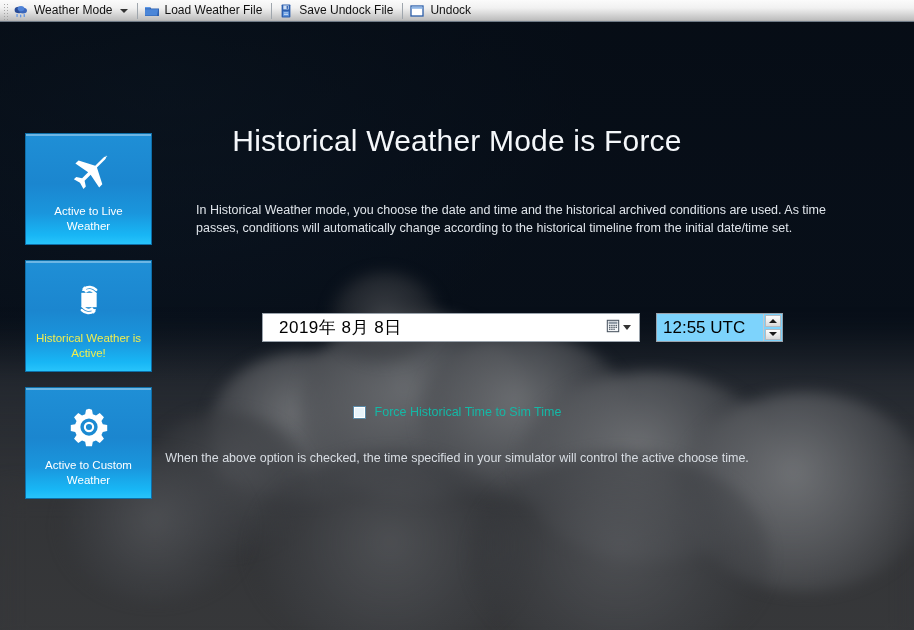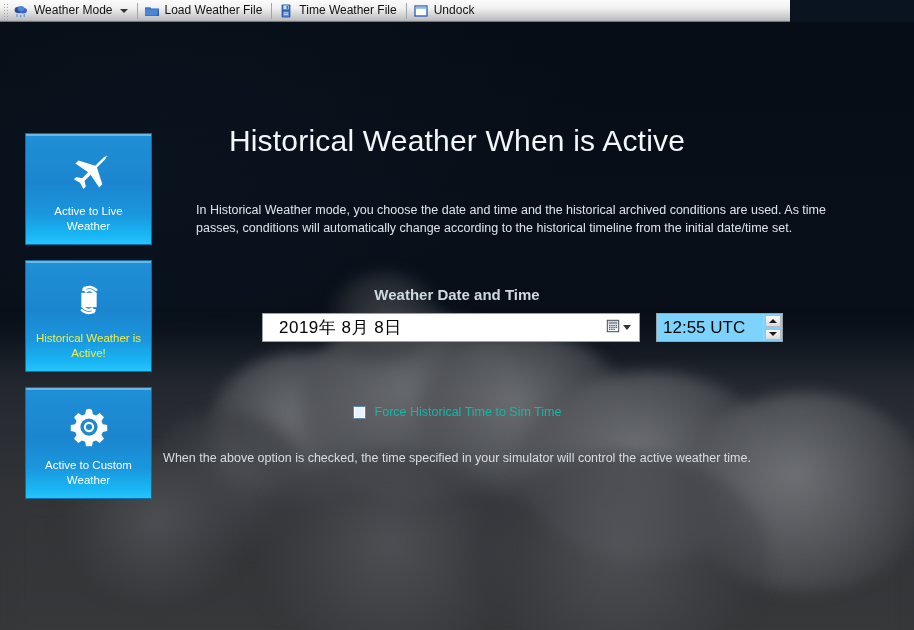--- a/index.html
+++ b/index.html
@@ -75,21 +75,21 @@
     position: absolute;
     border-radius: 50%;
     background: rgba(160,162,166,0.35);
     filter: blur(4px);
   }
 
   
   .toolbar {
     position: absolute;
     left: 0; top: 0;
-    width: 790px;
+    width: 914px;
     height: 22px;
     background: linear-gradient(180deg, #fbfbfb 0%, #f1f1f1 38%, #dcdcdc 62%, #bdbdbd 96%, #a8a8a8 100%);
     border-bottom: 1px solid #6f7a86;
     display: flex;
     align-items: center;
     box-sizing: border-box;
   }
   .tb-grip {
     width: 7px;
     height: 18px;
@@ -386,21 +386,21 @@
       <span class="tb-icon">
         <svg viewBox="0 0 16 16" width="16" height="16">
           <rect x="3.6" y="1.5" width="8.8" height="13" rx="0.8" fill="#2d5fae"></rect>
           <rect x="5.3" y="2.4" width="5.4" height="4" fill="#cfe0f6"></rect>
           <rect x="8.6" y="2.9" width="1.3" height="3" fill="#2d5fae"></rect>
           <rect x="5" y="8.4" width="6" height="5" fill="#5b92dd"></rect>
           <rect x="5.9" y="9.5" width="4.2" height="0.8" fill="#d5e5f8"></rect>
           <rect x="5.9" y="11" width="4.2" height="0.8" fill="#d5e5f8"></rect>
         </svg>
       </span>
-      <span class="tb-label">Time Weather File</span>
+      <span class="tb-label">Save Undock File</span>
     </div>
 
     <div class="tb-sep"></div>
 
     <div class="tb-item">
       <span class="tb-icon">
         <svg viewBox="0 0 16 16" width="16" height="16">
           <rect x="2" y="3" width="12" height="10" fill="#ffffff" stroke="#2a5ca8" stroke-width="1.3"></rect>
           <rect x="2.6" y="3.6" width="10.8" height="2.2" fill="#8fb6e6"></rect>
         </svg>
@@ -439,25 +439,24 @@
           <path d="M24 5l3.1 1.1.9 4.6 3.3 1.4 3.9-2.6 4.4 4.4-2.6 3.9 1.4 3.3 4.6.9 0 6.2-4.6.9-1.4 3.3 2.6 3.9-4.4 4.4-3.9-2.6-3.3 1.4-.9 4.6-6.2 0-.9-4.6-3.3-1.4-3.9 2.6-4.4-4.4 2.6-3.9-1.4-3.3-4.6-.9 0-6.2 4.6-.9 1.4-3.3-2.6-3.9 4.4-4.4 3.9 2.6 3.3-1.4.9-4.6z" fill="#ffffff"></path>
           <circle cx="24" cy="24" r="9" fill="#1b8ad2"></circle>
           <circle cx="24" cy="24" r="5.4" fill="#ffffff"></circle>
           <circle cx="24" cy="24" r="3.2" fill="#1b8ad2"></circle>
         </svg>
       </div>
       <div class="cap">Active to Custom Weather</div>
     </div>
   </div>
 
-  <div class="title">Historical Weather When is Active</div>
+  <div class="title">Historical Weather Mode is Force</div>
 
   <div class="desc">In Historical Weather mode, you choose the date and time and the historical archived conditions are used.  As time passes, conditions will automatically change according to the historical timeline from the initial date/time set.</div>
 
-  <div class="sectionlabel">Weather Date and Time</div>
 
   <div class="datefield">
     <span class="dtext">2019年  8月  8日</span>
     <span class="dpick">
       <span>
         <svg viewBox="0 0 16 16" width="14" height="14">
           <rect x="1.5" y="1.5" width="13" height="13" fill="#f4f6f8" stroke="#4a5560" stroke-width="1.2"></rect>
           <rect x="3" y="3" width="10" height="2.6" fill="#8d98a3"></rect>
           <g fill="#5a646e">
             <rect x="3.4" y="6.6" width="1.7" height="1.5"></rect>
@@ -488,15 +487,15 @@
         <span class="tri-dn"></span>
       </span>
     </span>
   </div>
 
   <div class="cbrow">
     <span class="cbox"></span>
     <span class="cblabel">Force Historical Time to Sim Time</span>
   </div>
 
-  <div class="footnote">When the above option is checked, the time specified in your simulator will control the active weather time.</div>
+  <div class="footnote">When the above option is checked, the time specified in your simulator will control the active choose time.</div>
 
 </div>
 
 </body></html>

